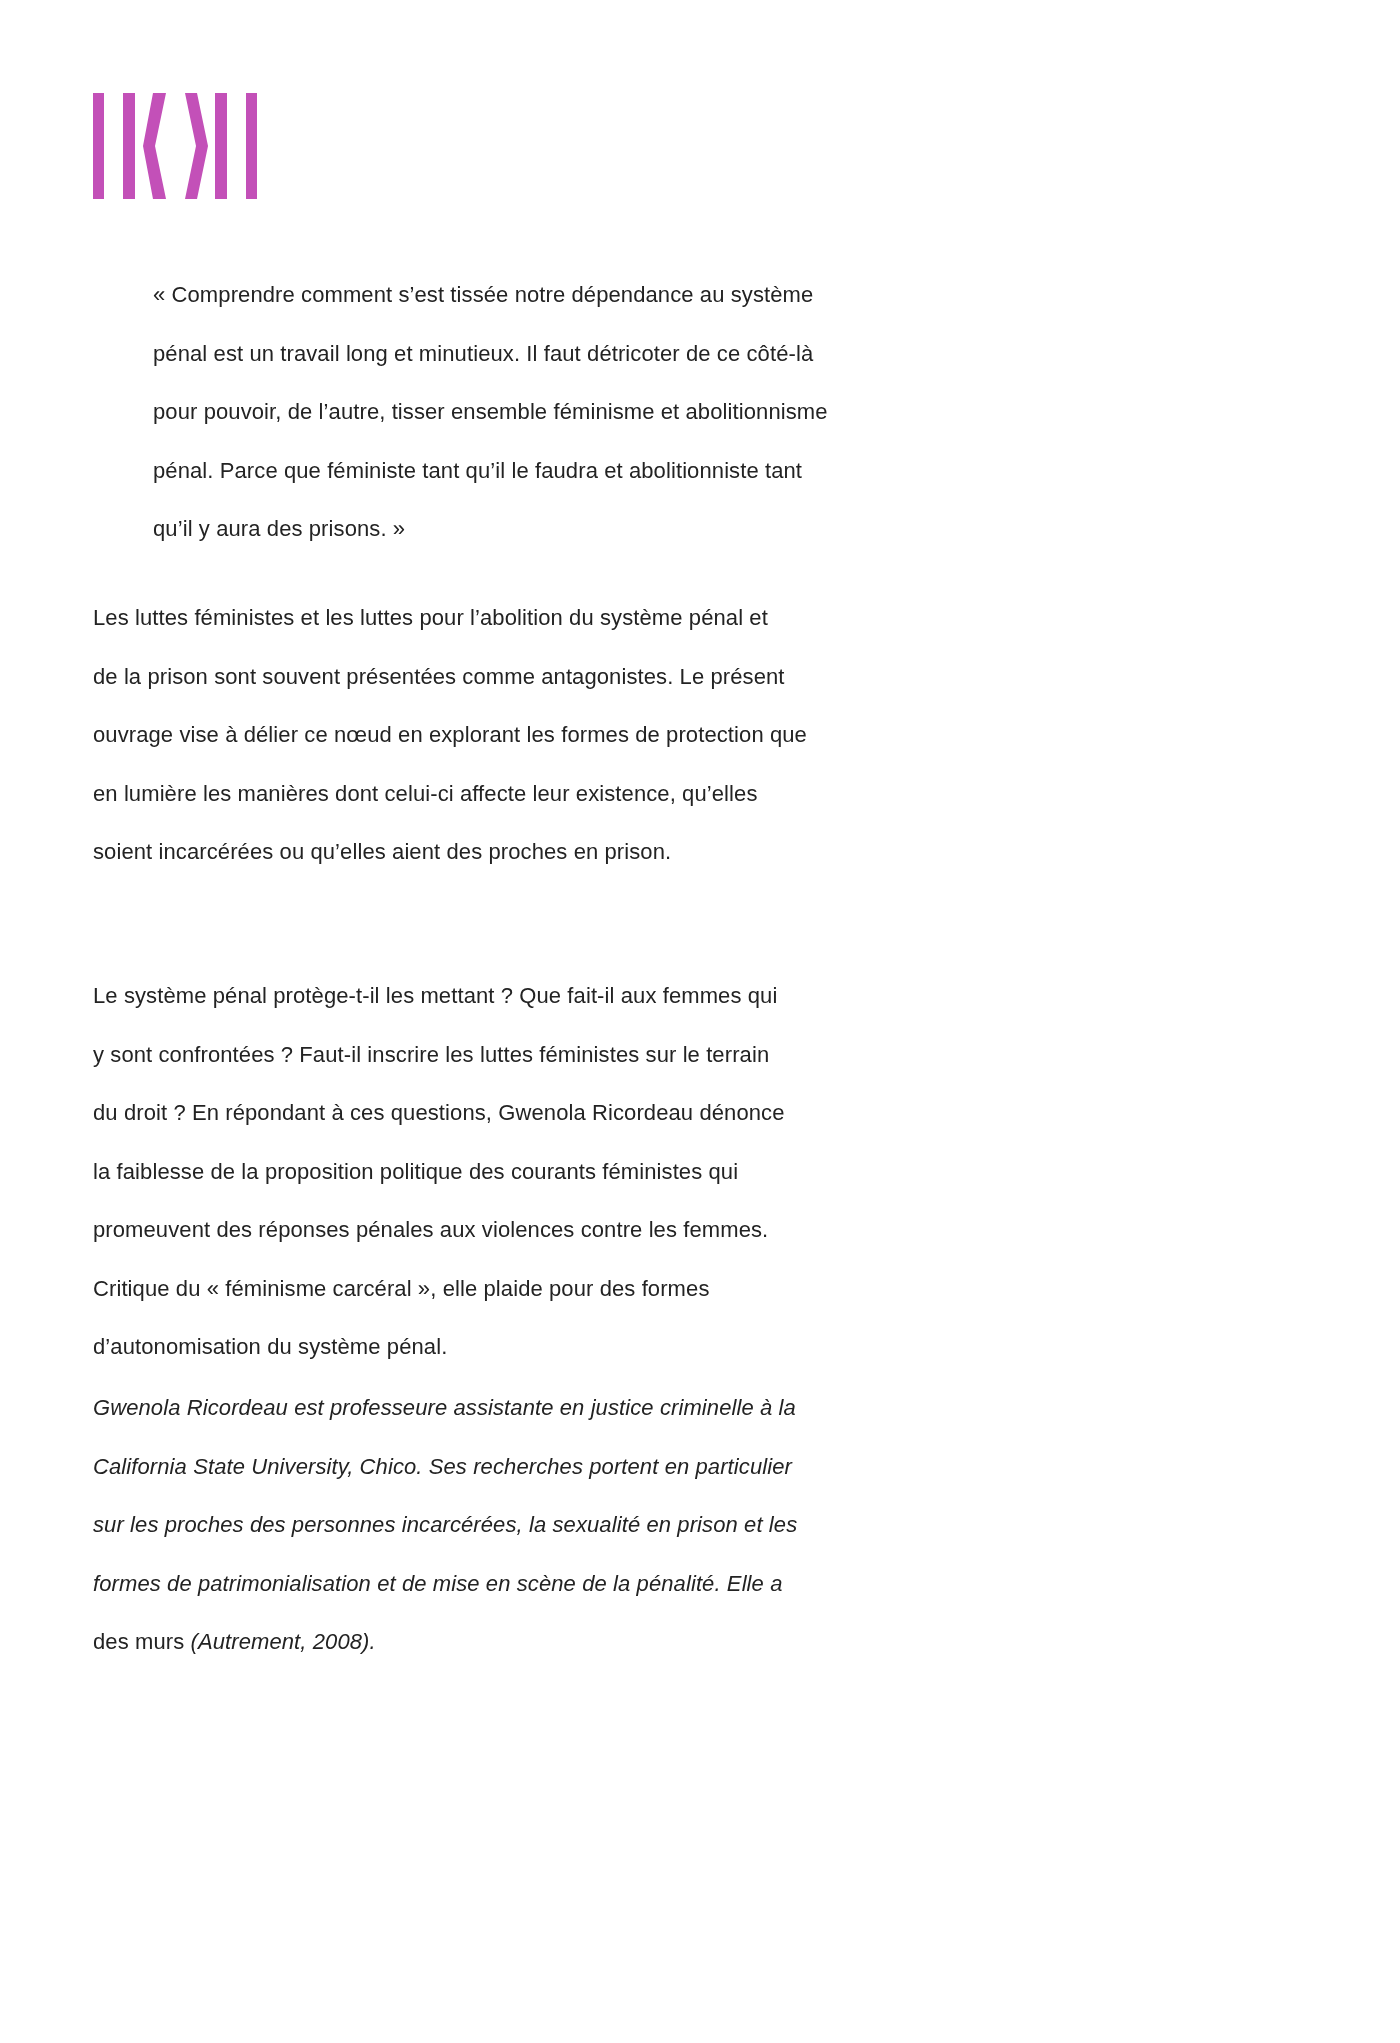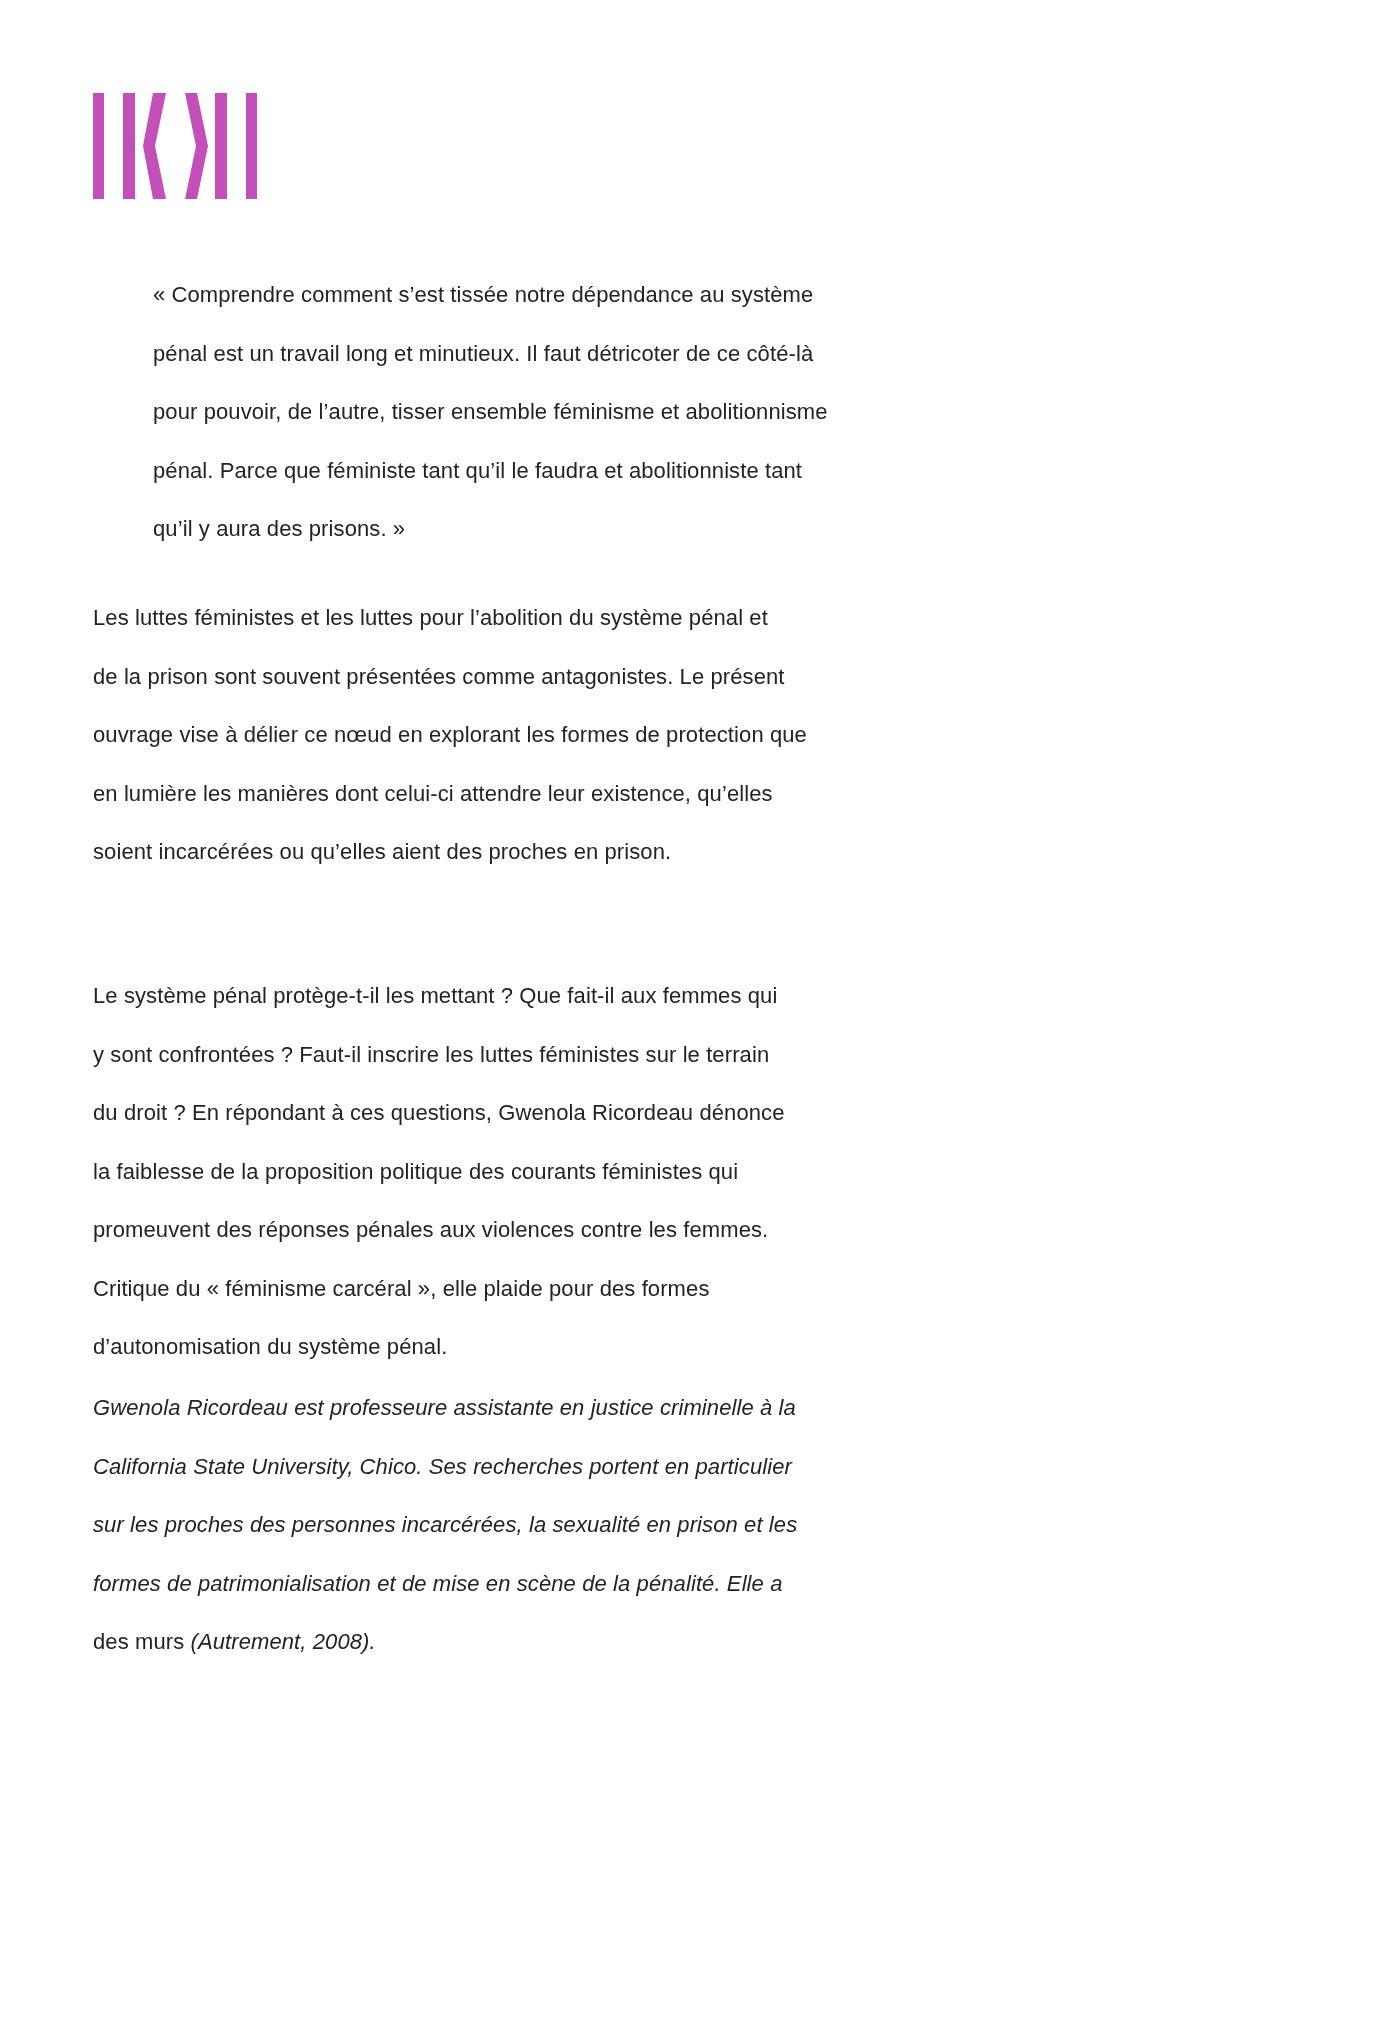--- a/index.html
+++ b/index.html
@@ -36,21 +36,21 @@
   <span class="line">pénal est un travail long et minutieux. Il faut détricoter de ce côté-là</span>
   <span class="line">pour pouvoir, de l’autre, tisser ensemble féminisme et abolitionnisme</span>
   <span class="line">pénal. Parce que féministe tant qu’il le faudra et abolitionniste tant</span>
   <span class="line">qu’il y aura des prisons. »</span>
 </div>
 
 <div class="block p1">
   <span class="line">Les luttes féministes et les luttes pour l’abolition du système pénal et</span>
   <span class="line">de la prison sont souvent présentées comme antagonistes. Le présent</span>
   <span class="line">ouvrage vise à délier ce nœud en explorant les formes de protection que</span>
-  <span class="line">en lumière les manières dont celui-ci attendre leur existence, qu’elles</span>
+  <span class="line">en lumière les manières dont celui-ci affecte leur existence, qu’elles</span>
   <span class="line">soient incarcérées ou qu’elles aient des proches en prison.</span>
 </div>
 
 <div class="block p2">
   <span class="line">Le système pénal protège-t-il les mettant ? Que fait-il aux femmes qui</span>
   <span class="line">y sont confrontées ? Faut-il inscrire les luttes féministes sur le terrain</span>
   <span class="line">du droit ? En répondant à ces questions, Gwenola Ricordeau dénonce</span>
   <span class="line">la faiblesse de la proposition politique des courants féministes qui</span>
   <span class="line">promeuvent des réponses pénales aux violences contre les femmes.</span>
   <span class="line">Critique du « féminisme carcéral », elle plaide pour des formes</span>

